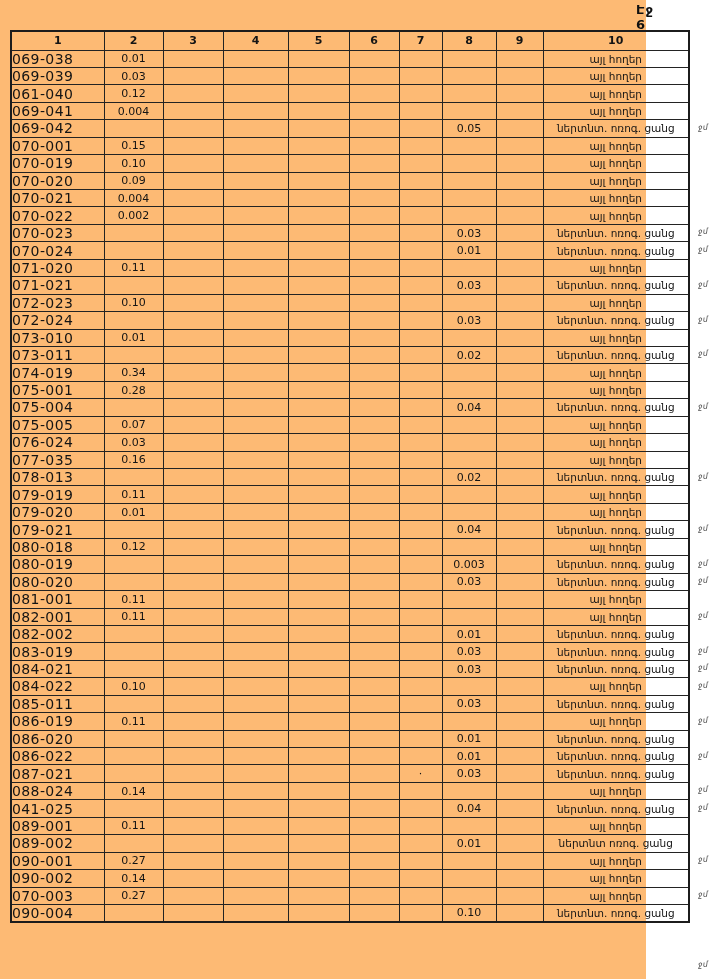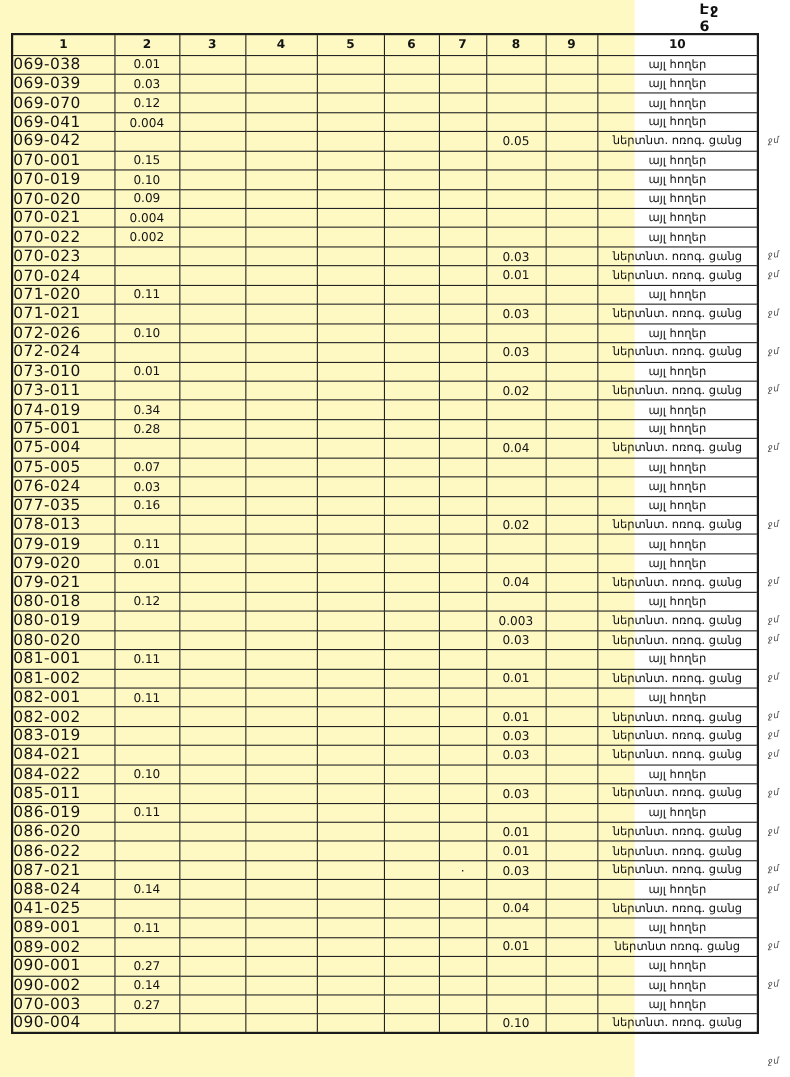--- a/index.html
+++ b/index.html
@@ -7,23 +7,23 @@
     padding: 0;
     width: 718px;
     height: 979px;
     background: #ffffff;
     font-family: "DejaVu Sans", sans-serif;
     color: #161616;
     overflow: hidden;
   }
   .page {
     position: relative;
-    width: 577px;
+    width: 646px;
     height: 979px;
-    background: #fef9c3;
+    background: #fdba74;
   }
   .page-label {
     position: absolute;
     top: 2px;
     left: 636px;
     font-size: 13px;
     font-weight: bold;
     letter-spacing: 1px;
     color: #101010;
   }
@@ -138,21 +138,21 @@
           <td class="cell-num"></td>
           <td class="cell-num"></td>
           <td class="cell-num"></td>
           <td class="cell-num"></td>
           <td class="cell-dot"></td>
           <td class="cell-num"></td>
           <td class="cell-num"></td>
           <td class="cell-landtype">այլ հողեր</td>
         </tr>
         <tr>
-          <td class="cell-code">069-070</td>
+          <td class="cell-code">061-040</td>
           <td class="cell-num">0.12</td>
           <td class="cell-num"></td>
           <td class="cell-num"></td>
           <td class="cell-num"></td>
           <td class="cell-num"></td>
           <td class="cell-dot"></td>
           <td class="cell-num"></td>
           <td class="cell-num"></td>
           <td class="cell-landtype">այլ հողեր</td>
         </tr>
@@ -282,21 +282,21 @@
           <td class="cell-num"></td>
           <td class="cell-num"></td>
           <td class="cell-num"></td>
           <td class="cell-num"></td>
           <td class="cell-dot"></td>
           <td class="cell-num">0.03</td>
           <td class="cell-num"></td>
           <td class="cell-landtype">ներտնտ. ոռոգ. ցանց</td>
         </tr>
         <tr>
-          <td class="cell-code">072-026</td>
+          <td class="cell-code">072-023</td>
           <td class="cell-num">0.10</td>
           <td class="cell-num"></td>
           <td class="cell-num"></td>
           <td class="cell-num"></td>
           <td class="cell-num"></td>
           <td class="cell-dot"></td>
           <td class="cell-num"></td>
           <td class="cell-num"></td>
           <td class="cell-landtype">այլ հողեր</td>
         </tr>
@@ -496,32 +496,20 @@
           <td class="cell-code">081-001</td>
           <td class="cell-num">0.11</td>
           <td class="cell-num"></td>
           <td class="cell-num"></td>
           <td class="cell-num"></td>
           <td class="cell-num"></td>
           <td class="cell-dot"></td>
           <td class="cell-num"></td>
           <td class="cell-num"></td>
           <td class="cell-landtype">այլ հողեր</td>
-        </tr>
-        <tr>
-          <td class="cell-code">081-002</td>
-          <td class="cell-num"></td>
-          <td class="cell-num"></td>
-          <td class="cell-num"></td>
-          <td class="cell-num"></td>
-          <td class="cell-num"></td>
-          <td class="cell-dot"></td>
-          <td class="cell-num">0.01</td>
-          <td class="cell-num"></td>
-          <td class="cell-landtype">ներտնտ. ոռոգ. ցանց</td>
         </tr>
         <tr>
           <td class="cell-code">082-001</td>
           <td class="cell-num">0.11</td>
           <td class="cell-num"></td>
           <td class="cell-num"></td>
           <td class="cell-num"></td>
           <td class="cell-num"></td>
           <td class="cell-dot"></td>
           <td class="cell-num"></td>

